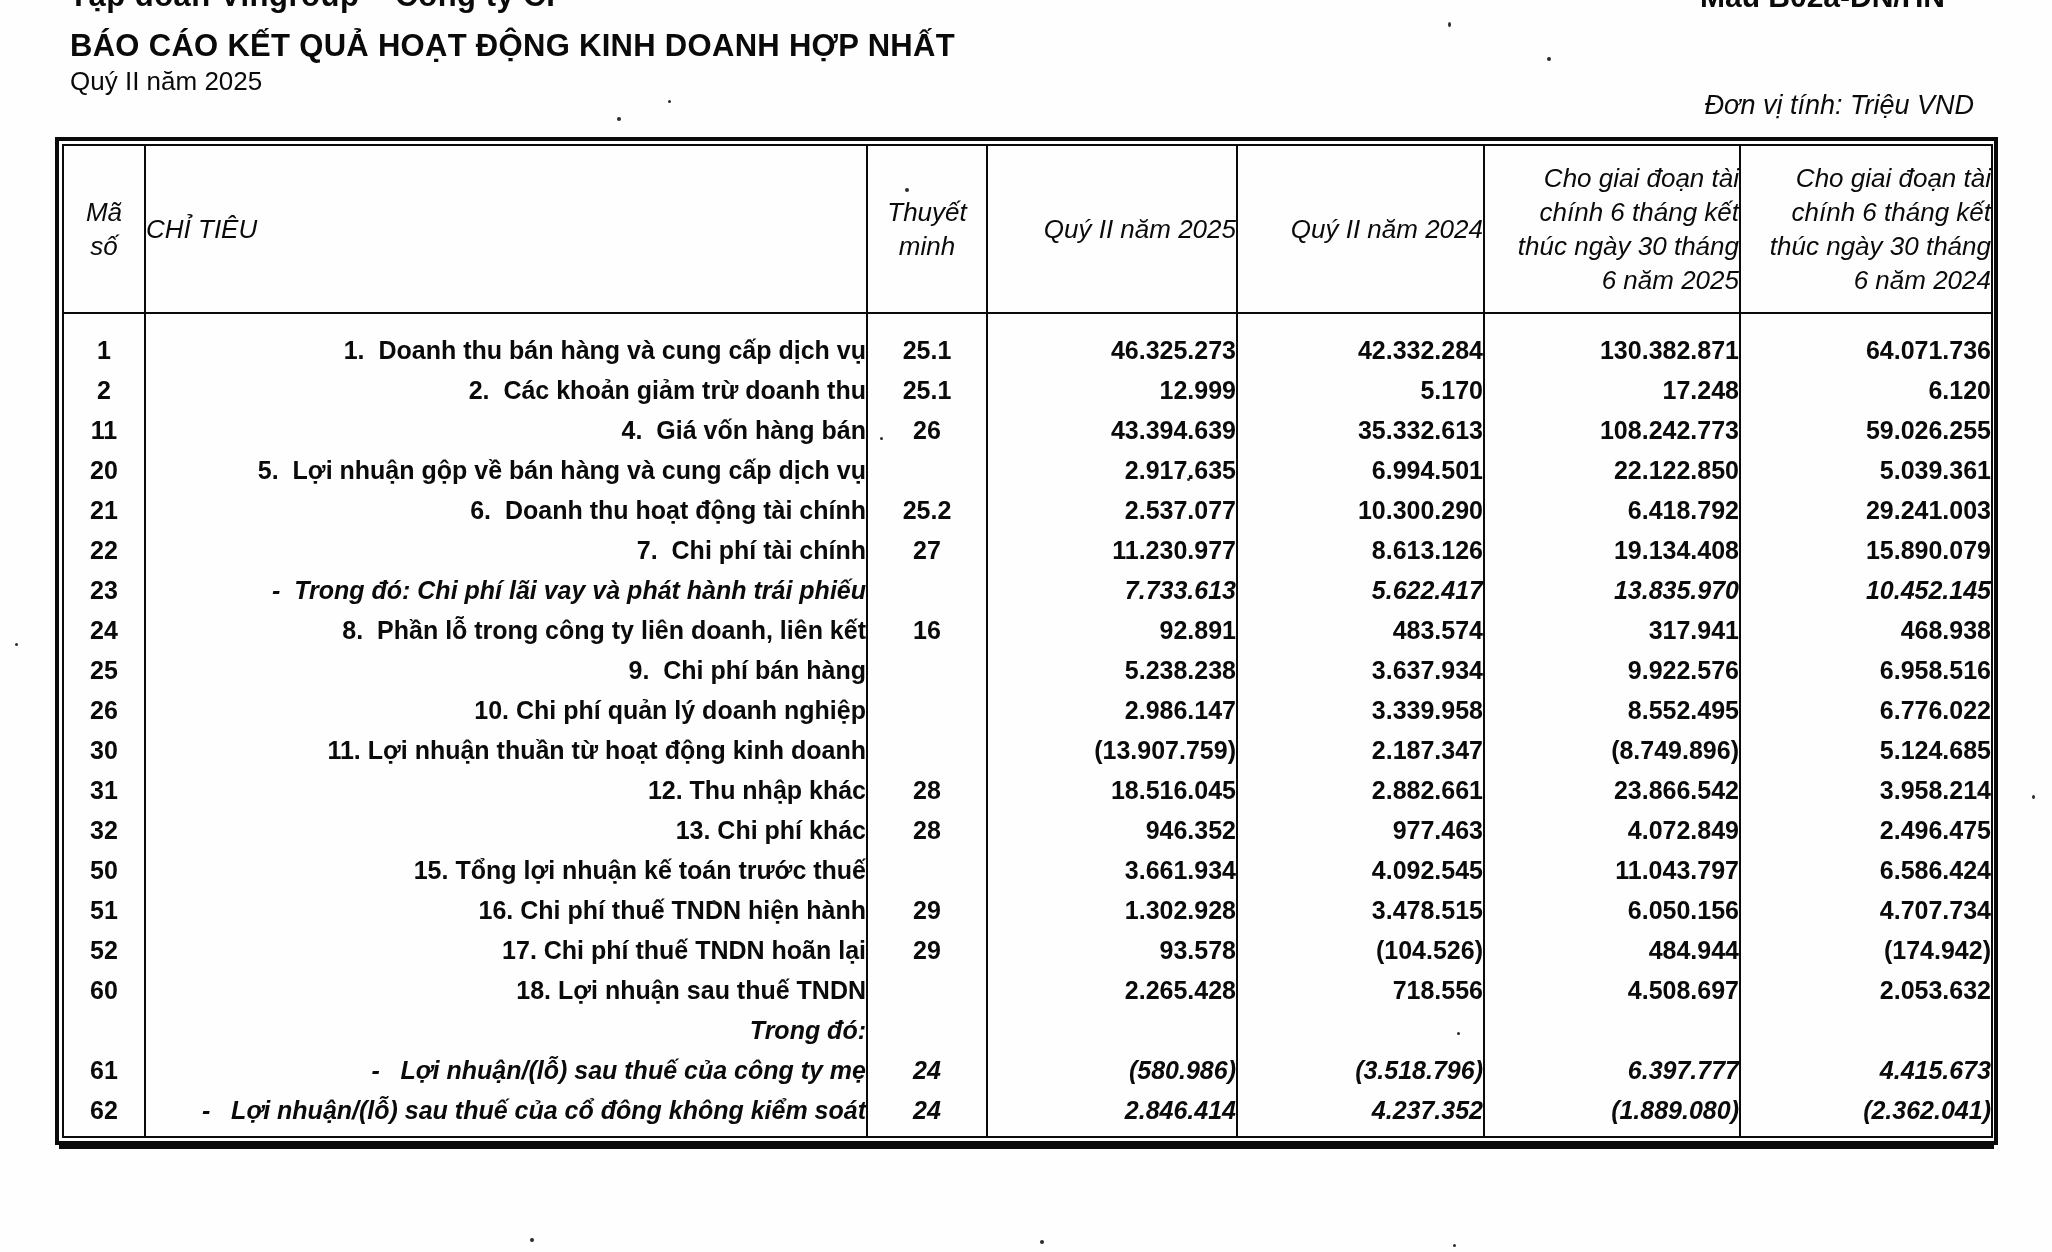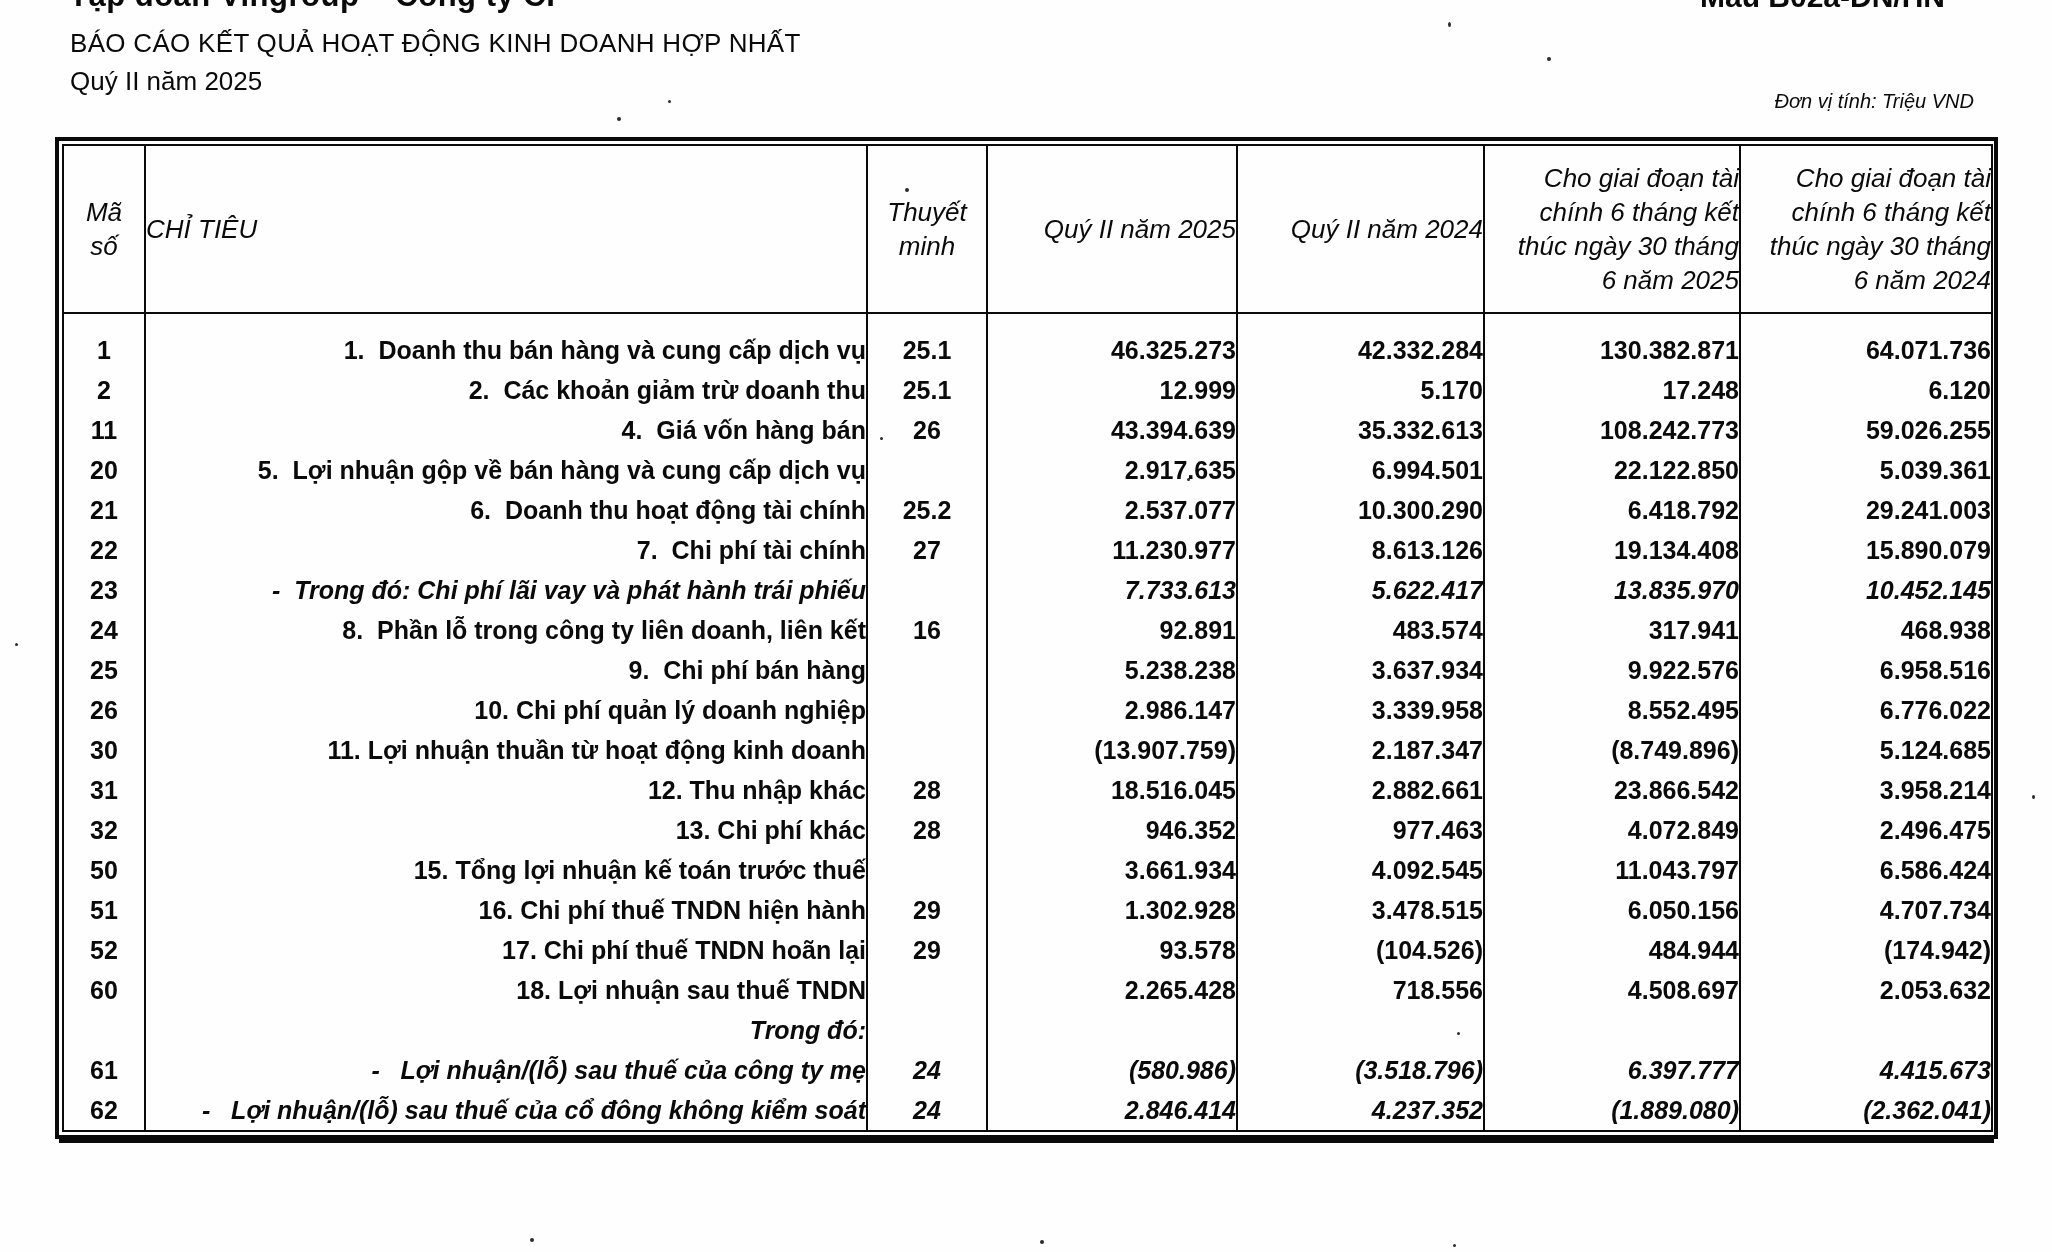--- a/index.html
+++ b/index.html
@@ -15,29 +15,29 @@
   .org-name{
     position:absolute;top:-22px;left:69px;
     font-size:31px;font-weight:bold;letter-spacing:.5px;white-space:pre;
   }
   .form-no{
     position:absolute;top:-20px;left:1700px;
     font-size:30px;font-weight:bold;white-space:pre;
   }
   .report-title{
     position:absolute;top:28px;left:70px;
-    font-size:26px;font-weight:normal;letter-spacing:.3px;white-space:pre;
+    font-size:31px;font-weight:bold;letter-spacing:.3px;white-space:pre;
   }
   .report-period{
     position:absolute;top:66px;left:70px;
     font-size:26px;white-space:pre;
   }
   .unit-note{
     position:absolute;top:90px;right:78px;
-    font-size:20px;font-style:italic;white-space:pre;
+    font-size:27px;font-style:italic;white-space:pre;
   }
   
   .table-wrap{
     position:absolute;top:137px;left:55px;
     width:1929px;
     border:4px solid #0a0a0a;
     padding:3px;
     background:#fefefe;
     box-shadow:0 8px 0 -4px #0a0a0a; 
   }
@@ -75,21 +75,21 @@
   th.h-num{text-align:right;padding-right:10px;}
   
   table.fin tbody td{
     height:40px;
     vertical-align:middle;
     font-size:25px;
     font-weight:bold;
     white-space:pre;
   }
   tbody tr:first-child td{padding-top:16px;}
-  tbody tr:last-child td{}
+  tbody tr:last-child td{padding-bottom:6px;}
   td.c-ma{text-align:center;}
   td.c-label{text-align:right;padding-left:20px;}
   td.c-tm{text-align:center;margin-top:9px;}
   td.c-num{text-align:right;padding-right:16px;}
   
   tr.em td{font-weight:normal;font-style:italic;}
   tr.em td.c-ma{font-style:normal;}
   tr.indent td.c-label{padding-left:42px;}
   
   .speck{position:absolute;background:#2b2b2b;border-radius:50%;}

